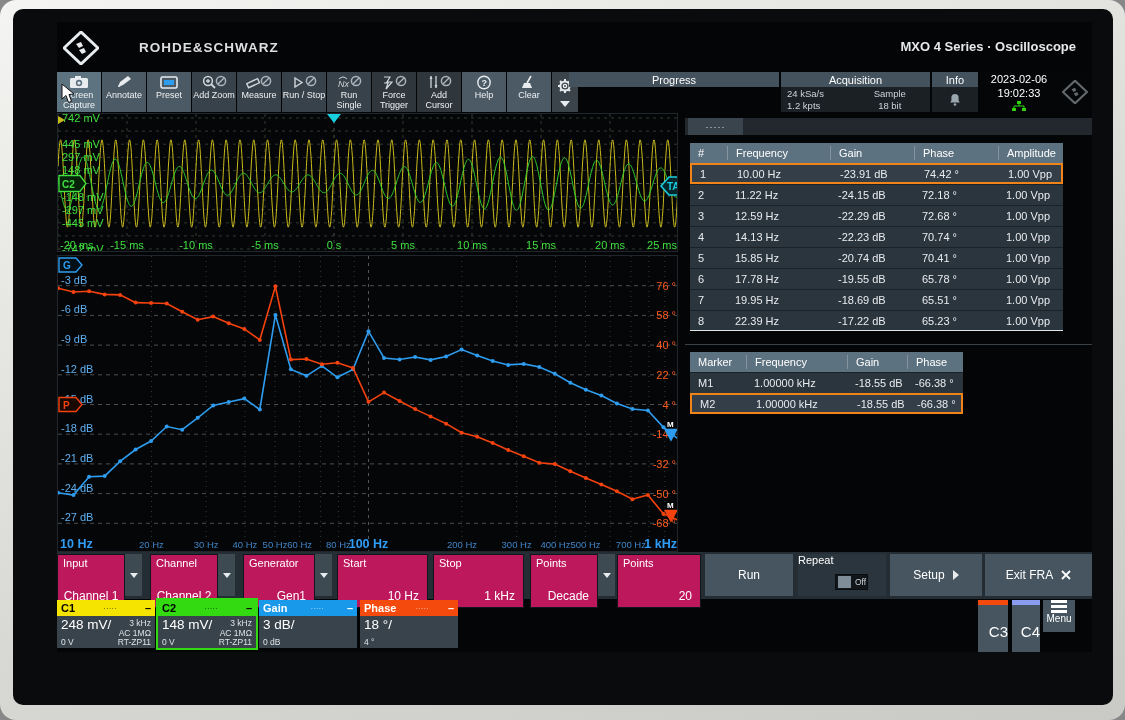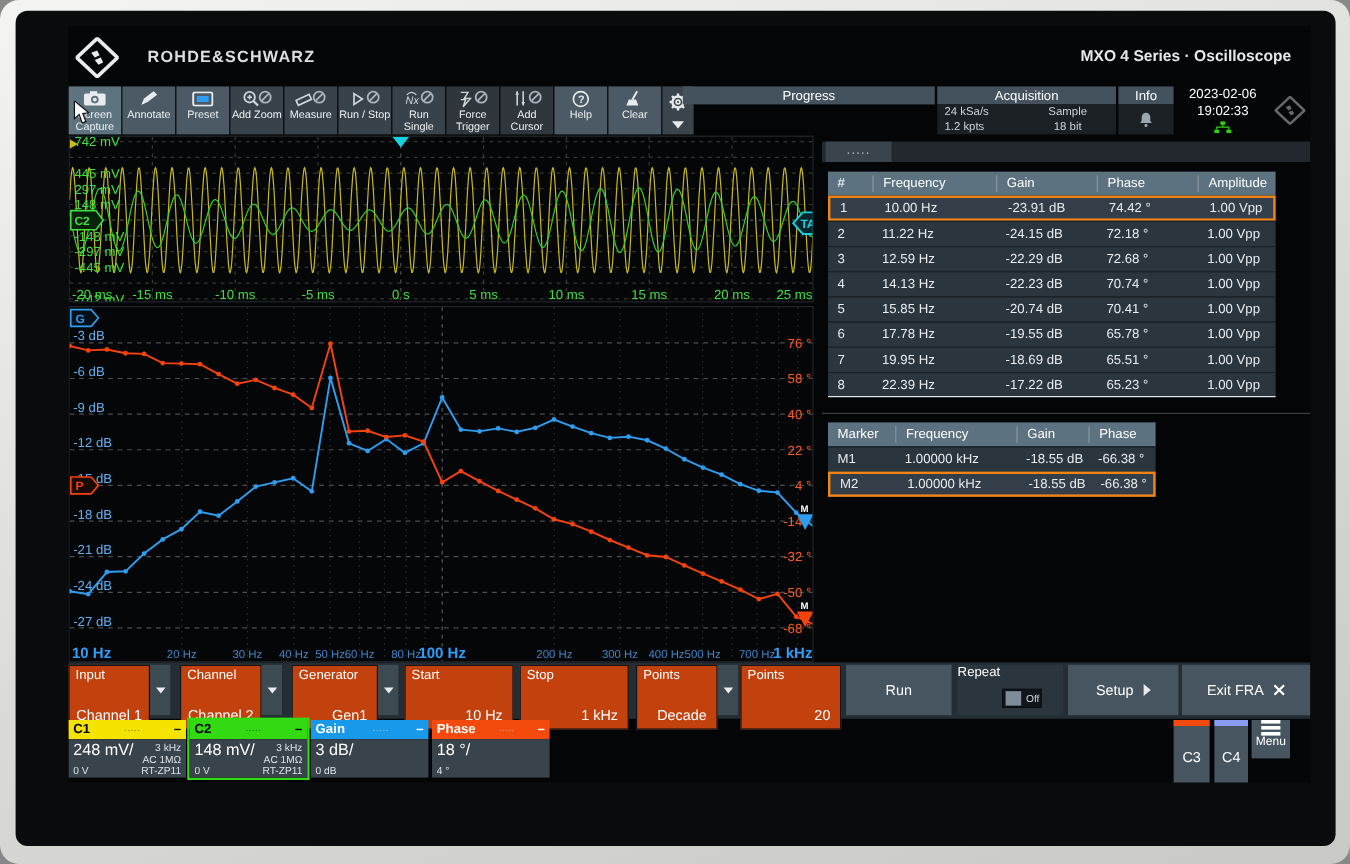--- a/index.html
+++ b/index.html
@@ -44,21 +44,21 @@
   .t-head span{padding-left:8px;border-left:1px solid rgba(255,255,255,.25);height:14px;line-height:14px;}
   .t-head span:first-child{border-left:none;}
   .t-row{display:grid;height:21px;background:#2b353e;color:#e8ecef;align-items:center;border-top:1px solid #1a2127;}
   .t-row span{padding-left:8px;}
   .t-row.sel{border:2px solid #f08418;background:#333e48;}
   .t-last{border-bottom:1px solid #dfe6ea;}
   .res-grid{grid-template-columns:37px 103px 84px 84px 1fr;}
   .mk-grid{grid-template-columns:56px 101px 60px 1fr;}
   
   .fra{position:absolute;left:0;top:530px;width:1035px;height:47px;background:#242d34;}
-  .field{position:absolute;top:2px;height:54px;background:#c2410c;border:1px solid #10161b;color:#fff;}
+  .field{position:absolute;top:2px;height:54px;background:#be185d;border:1px solid #10161b;color:#fff;}
   .field .fl{position:absolute;left:5px;top:2px;font-size:11px;}
   .field .fv{position:absolute;right:8px;bottom:4px;font-size:12px;}
   .fv.center{left:0;right:0;text-align:center;}
   .drop{position:absolute;top:2px;height:42px;width:17px;background:#3d4a52;display:flex;align-items:center;justify-content:center;cursor:pointer;}
   .drop .tri-down{border-left-width:4px;border-right-width:4px;border-top-width:5px;}
   .fra-btn{position:absolute;top:2px;height:42px;background:#46555f;color:#fff;display:flex;align-items:center;justify-content:center;font-size:12px;gap:8px;cursor:pointer;}
   .repeat-box{position:absolute;top:2px;height:42px;background:#2b353d;color:#fff;}
   .toggle{position:absolute;left:37px;top:20px;width:33px;height:16px;background:#10161a;border:1px solid #0a0e11;display:flex;align-items:center;}
   .knob{width:13px;height:12px;background:#7f8d98;margin-left:2px;}
   .tog-label{font-size:8.5px;color:#cfd6da;margin-left:4px;}
@@ -66,39 +66,39 @@
   
   .chbadge{position:absolute;top:578px;width:98px;height:48px;cursor:pointer;}
   .chbadge .hd{height:16px;padding:0 4px;display:flex;align-items:center;font-weight:bold;font-size:11px;}
   .hd .dots{flex:1;text-align:center;font-size:8px;opacity:.6;font-weight:normal;}
   .hd .minim{font-weight:bold;}
   .ch-body{position:relative;height:32px;background:#39434b;color:#fff;}
   .ch-scale{position:absolute;left:4px;top:1px;font-size:13.5px;}
   .ch-bw{position:absolute;right:4px;top:2px;font-size:8.5px;line-height:1.2;text-align:right;color:#dde3e7;white-space:pre-line;}
   .ch-off{position:absolute;left:4px;bottom:1px;font-size:8.5px;color:#dde3e7;}
   .ch-probe{position:absolute;right:4px;bottom:1px;font-size:8.5px;color:#dde3e7;}
-  .mini-ch{position:absolute;top:578px;width:30px;height:62px;background:#46555f;color:#fff;font-size:12px;display:flex;align-items:center;justify-content:center;cursor:pointer;}
+  .mini-ch{position:absolute;top:578px;width:30px;height:62px;background:#46555f;color:#fff;font-size:15px;display:flex;align-items:center;justify-content:flex-end;cursor:pointer;}
   .mini-stripe{position:absolute;left:0;top:0;right:0;height:5px;}
   .menu-btn{position:absolute;top:578px;width:32px;height:32px;background:#46555f;color:#fff;display:flex;flex-direction:column;align-items:center;justify-content:flex-start;gap:2px;cursor:pointer;font-size:10px;}
   .burger{width:16px;height:2.5px;background:#fff;box-shadow:0 5px 0 #fff,0 10px 0 #fff;margin-bottom:8px;}
   .divider{position:absolute;background:#3a4247;}
   .cursor-arrow{position:absolute;z-index:50;}
 </style>
 </head>
 <body>
 
 <div class="device">
   <div class="bezel"></div>
   <div class="screen">
 
     <svg class="abs" style="left:6px;top:9px;" width="36" height="34" viewBox="0 0 36 34">
       <polygon points="18,1 35,17 18,33 1,17" fill="none" stroke="#e8ecef" stroke-width="3"></polygon>
       <path d="M13,13 l5,-2 l2,4 l-4,2 z M16,19 l5,-2 l2,4 l-4,2 z" fill="#e8ecef"></path>
     </svg>
-    <div class="abs brand-text" style="left:50px;top:18px;padding-left:16px;">ROHDE&amp;SCHWARZ</div>
+    <div class="abs brand-text" style="left:66px;top:18px;padding-left:16px;">ROHDE&amp;SCHWARZ</div>
     <div class="abs product-text" style="right:16px;top:17px;">MXO 4 Series · Oscilloscope</div>
 
     <div class="toolbar">
       <div class="tb-btn hl">
         <span class="tb-ico">
           <svg width="20" height="14" viewBox="0 0 20 14">
               <rect x="1" y="3" width="18" height="10" rx="1.5" fill="#e8ecef"></rect>
               <rect x="6" y="1" width="6" height="3" fill="#e8ecef"></rect>
               <circle cx="10" cy="8" r="3.2" fill="#5e7380"></circle>
               <circle cx="10" cy="8" r="1.6" fill="#e8ecef"></circle>

